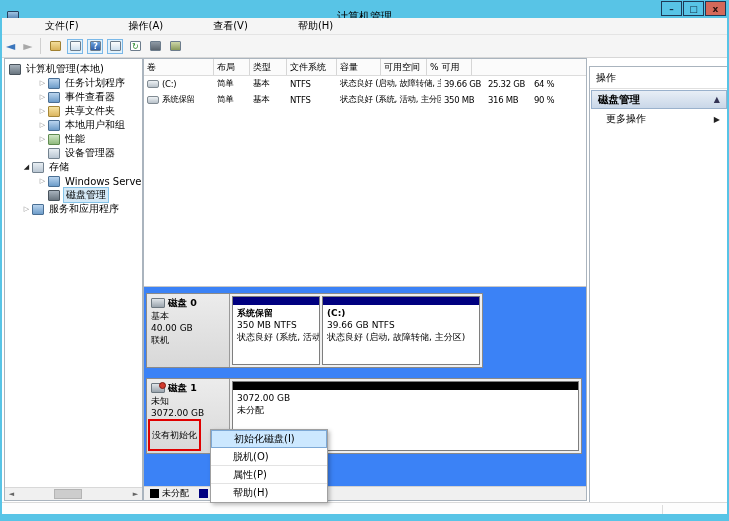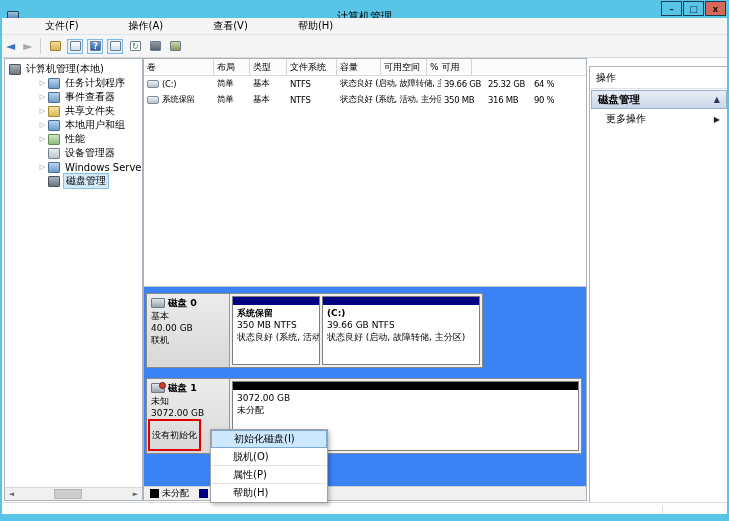--- a/index.html
+++ b/index.html
@@ -193,29 +193,39 @@
       <div class="titem lvl2">
         <span class="exp closed"></span>
         <span class="ticon green"></span>
         <span class="tlabel">性能</span>
       </div>
       <div class="titem lvl2">
         <span class="exp"></span>
         <span class="ticon"></span>
         <span class="tlabel">设备管理器</span>
       </div>
+      <div class="titem lvl1">
+        <span class="exp open"></span>
+        <span class="ticon"></span>
+        <span class="tlabel">存储</span>
+      </div>
       <div class="titem lvl2">
         <span class="exp closed"></span>
         <span class="ticon blue"></span>
         <span class="tlabel">Windows Server Back</span>
       </div>
       <div class="titem lvl2 sel">
         <span class="exp"></span>
         <span class="ticon dark"></span>
         <span class="tlabel">磁盘管理</span>
+      </div>
+      <div class="titem lvl1">
+        <span class="exp closed"></span>
+        <span class="ticon blue"></span>
+        <span class="tlabel">服务和应用程序</span>
       </div>
     </div>
     <div class="hscroll">
       <span class="sbtn">◄</span>
       <span class="strack">
           <span class="sthumb"></span>
         </span>
       <span class="sbtn">►</span>
     </div>
   </div>

